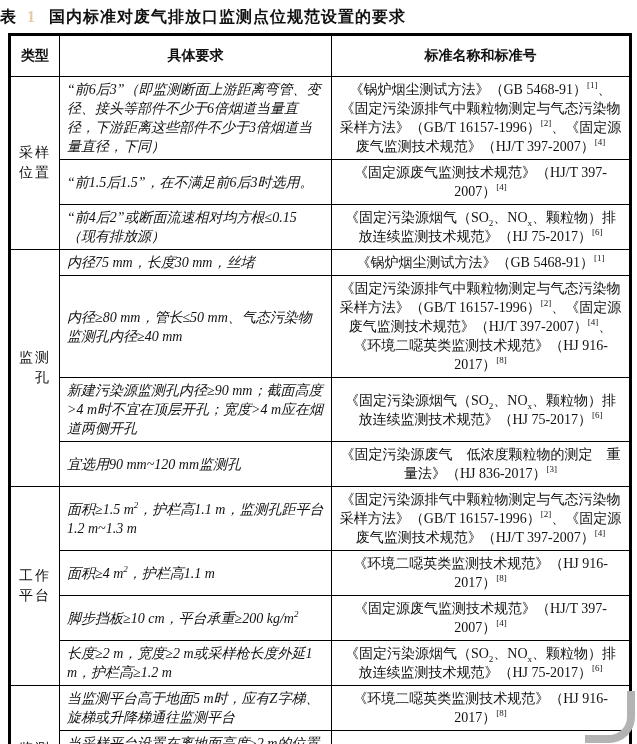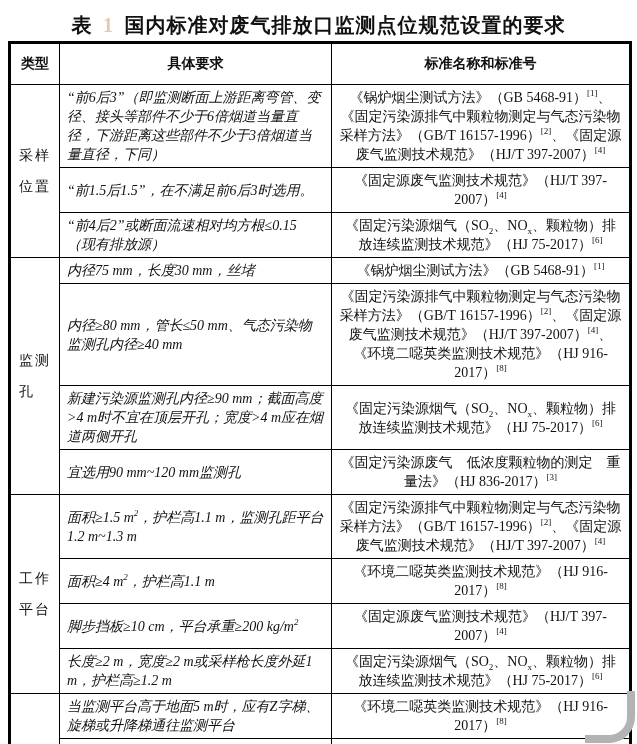--- a/index.html
+++ b/index.html
@@ -9,25 +9,24 @@
     width: 637px;
   }
   body {
     position: relative;
     height: 744px;
     overflow: hidden;
     font-family: "Liberation Serif", "DejaVu Serif", serif;
     color: #111111;
   }
   .title {
-    text-align: center;
     font-weight: bold;
-    font-size: 20px;
+    font-size: 16px;
     line-height: 18px;
-    padding-top: 16px;
+    padding-top: 8px;
     letter-spacing: 1px;
   }
   .title .gap { display: inline-block; width: 10px; }
   .title-num {
     color: #dfb88e;
     opacity: 0.75;
     font-weight: bold;
     display: inline-block;
     min-width: 12px;
   }
@@ -57,24 +56,24 @@
     font-size: 14px;
     line-height: 19px;
     padding: 3px 7px;
     vertical-align: middle;
     word-wrap: break-word;
   }
   col.c-type { width: 50px; }
   col.c-req  { width: 272px; }
   col.c-std  { width: 299px; }
   td.type-cell {
-    text-align: left;
+    text-align: right;
     padding: 1px 8px;
     letter-spacing: 2px;
-    line-height: 31px;
+    line-height: 20px;
   }
   td.req-cell { text-align: left; font-style: italic; }
   td.std-cell { text-align: center; }
   sup {
     font-size: 9px;
     line-height: 0;
     vertical-align: super;
   }
   sub {
     font-size: 9px;

